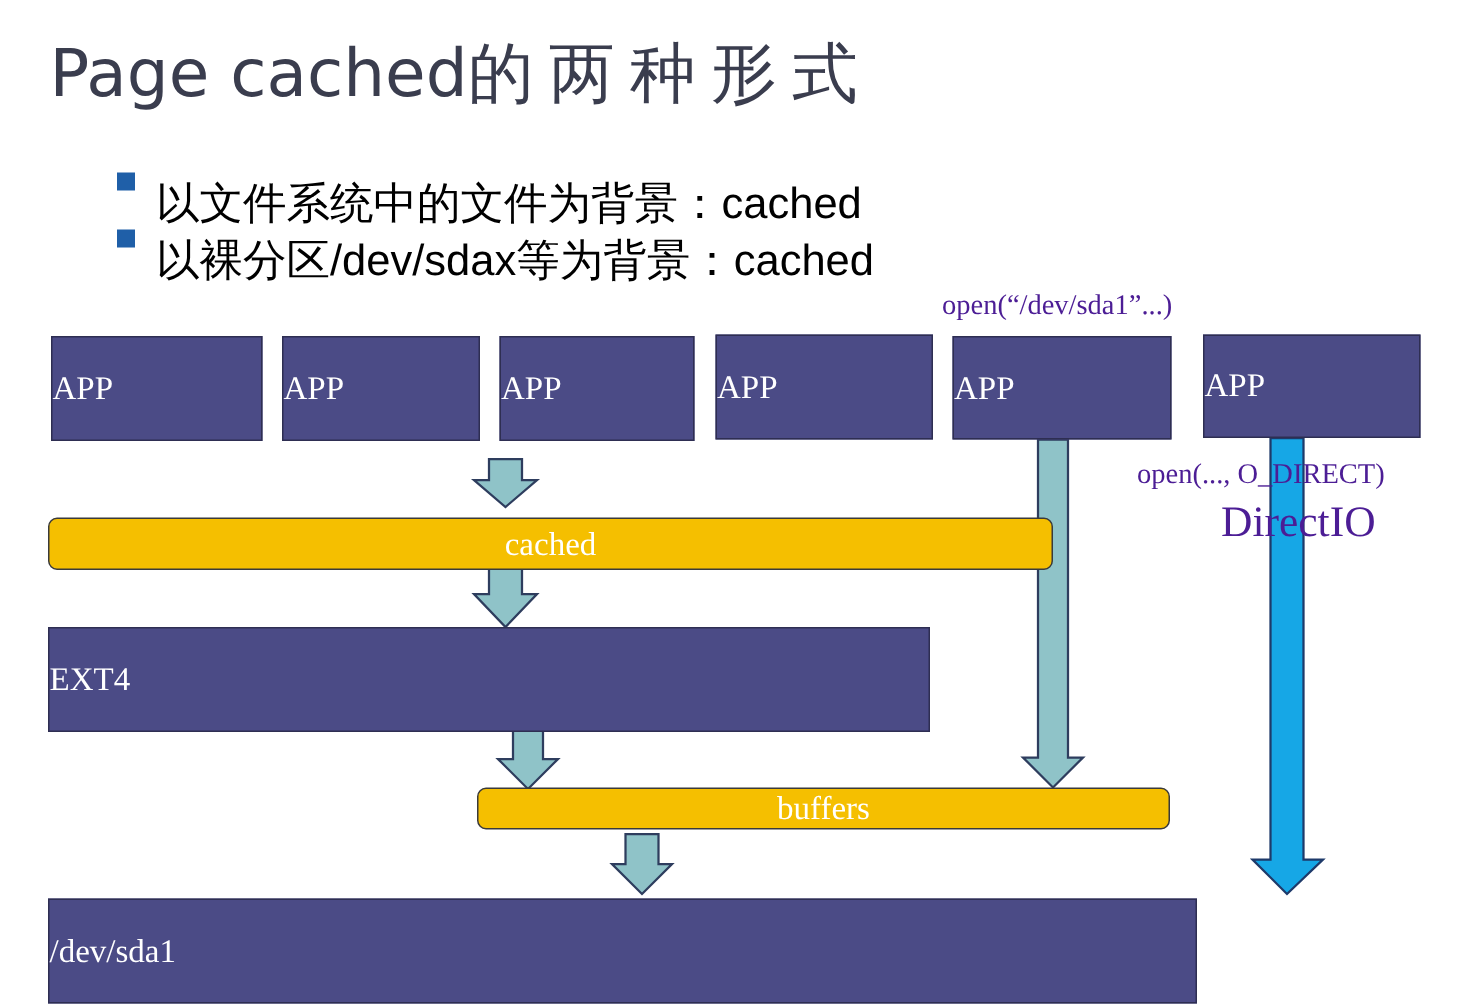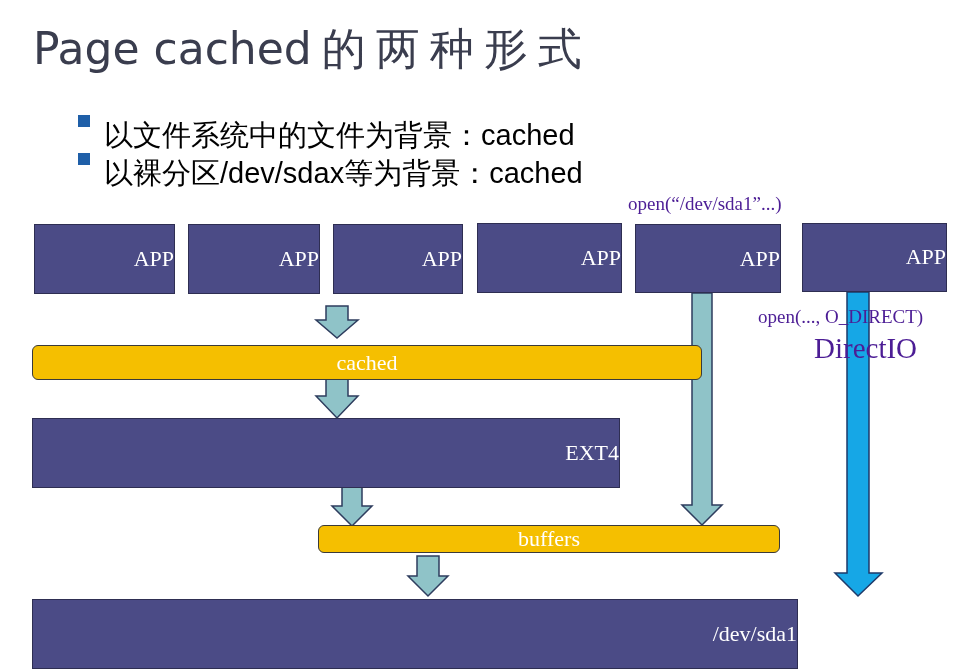--- a/index.html
+++ b/index.html
@@ -1,23 +1,23 @@
 <!DOCTYPE html>
 <html><head>
   <meta charset="utf-8">
   <style>
     html, body { margin: 0; padding: 0; background: #ffffff; }
     body { width: 974px; height: 669px; position: relative; overflow: hidden; font-family: "Liberation Serif", serif; }
     .title { position: absolute; left: 33px; top: 20px; font-family: "DejaVu Sans", sans-serif; font-size: 44px; color: #3a3d4e; letter-spacing: 0px; white-space: nowrap; }
-    .title .cn { font-family: "DejaVu Serif", serif; letter-spacing: 10px; margin-left: 10px; }
+    .title .cn { font-family: "DejaVu Serif", serif; letter-spacing: 10px; margin-left: 0; }
     .bullets { position: absolute; left: 78px; top: 104px; }
     .bullet { position: relative; height: 38px; font-size: 29px; color: #000; font-family: "Liberation Sans", sans-serif; white-space: nowrap; }
     .bullet .sq { position: absolute; left: 0; top: 11px; width: 12px; height: 12px; background: #1f5fa8; }
     .bullet .txt { position: absolute; left: 26px; top: 12px; }
-    .box { position: absolute; background: #4b4b86; border: 1.5px solid #2e2e52; box-sizing: border-box; color: #fff; display: flex; align-items: center; justify-content: flex-end; font-family: "Liberation Serif", serif; font-size: 22px; }
+    .box { position: absolute; background: #4b4b86; border: 1.5px solid #2e2e52; box-sizing: border-box; color: #fff; display: flex; align-items: center; justify-content: flex-start; font-family: "Liberation Serif", serif; font-size: 22px; }
     .bar { position: absolute; background: #f5bf00; border: 1.5px solid #3a3a3a; border-radius: 6px; box-sizing: border-box; color: #fff; display: flex; align-items: center; justify-content: center; font-family: "Liberation Serif", serif; font-size: 22px; }
     .red { position: absolute; color: #4c1d95; font-family: "Liberation Serif", serif; white-space: nowrap; }
     svg.arrows { position: absolute; left: 0; top: 0; }
   </style>
 </head>
 <body>
 
 <div class="title">
   <span>Page cached</span><span class="cn">的两种形式</span>
 </div>

